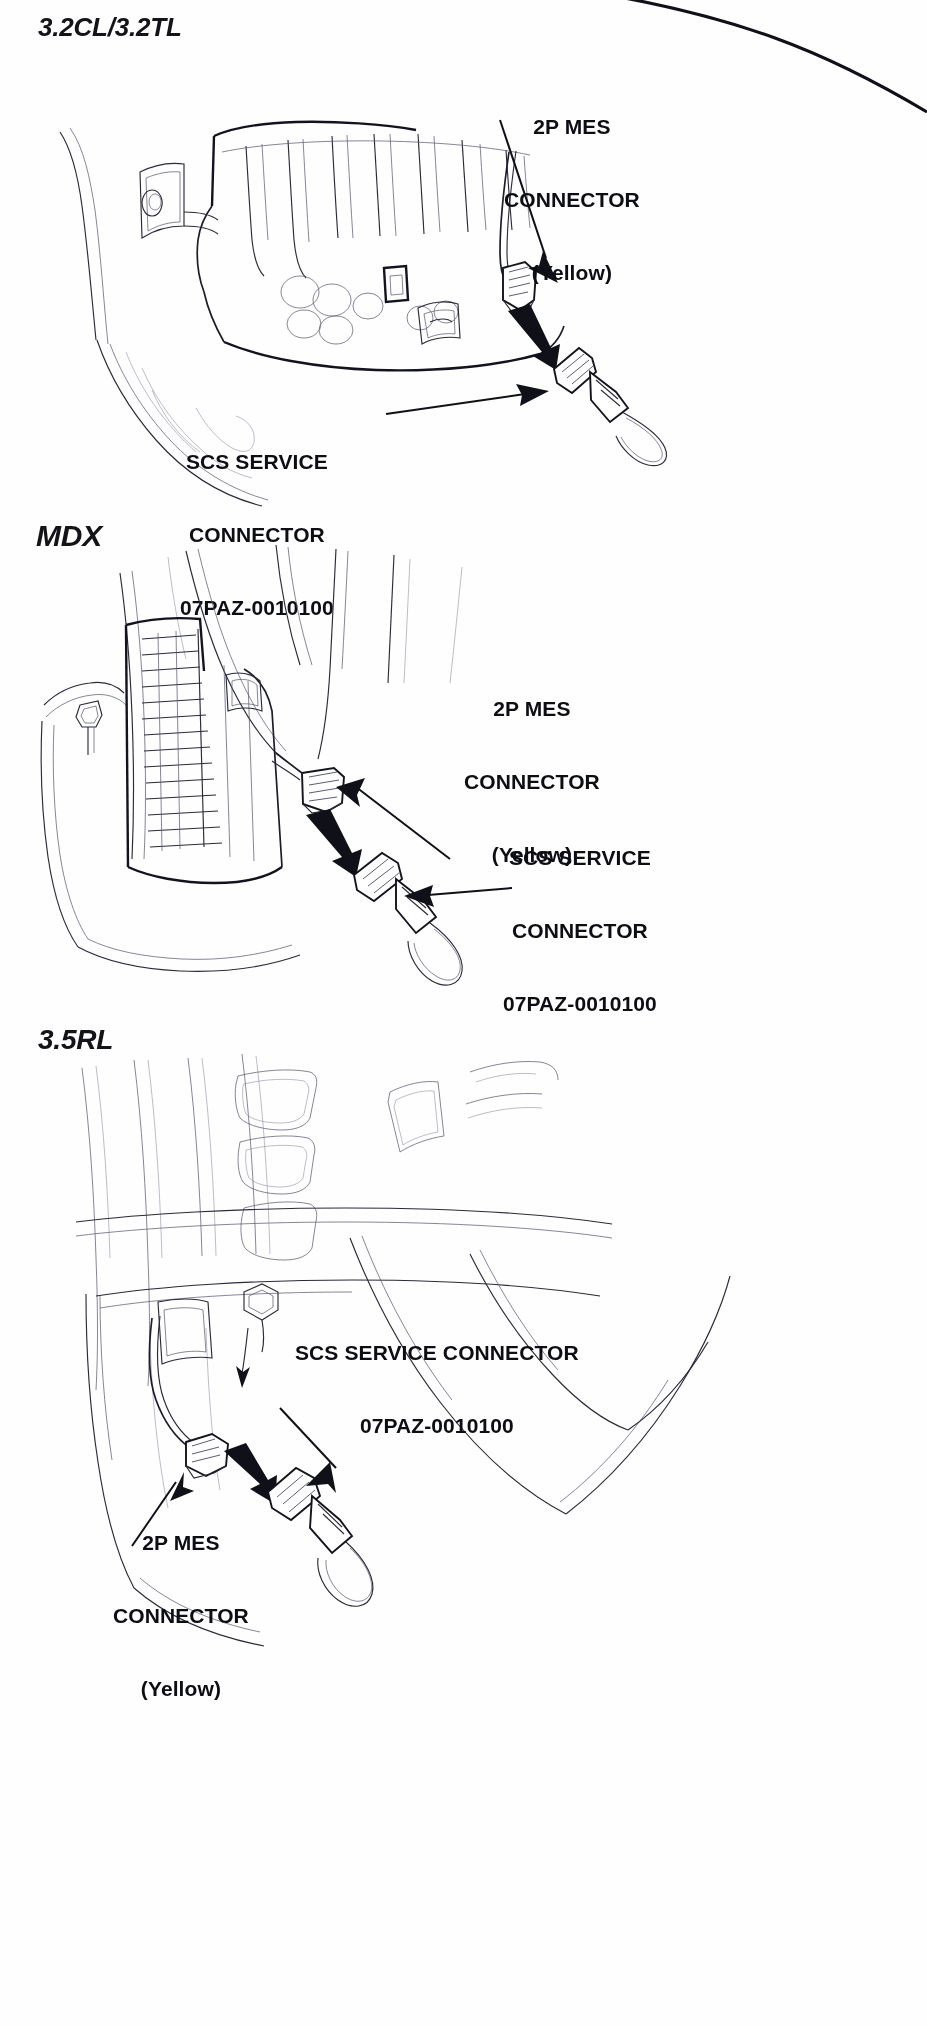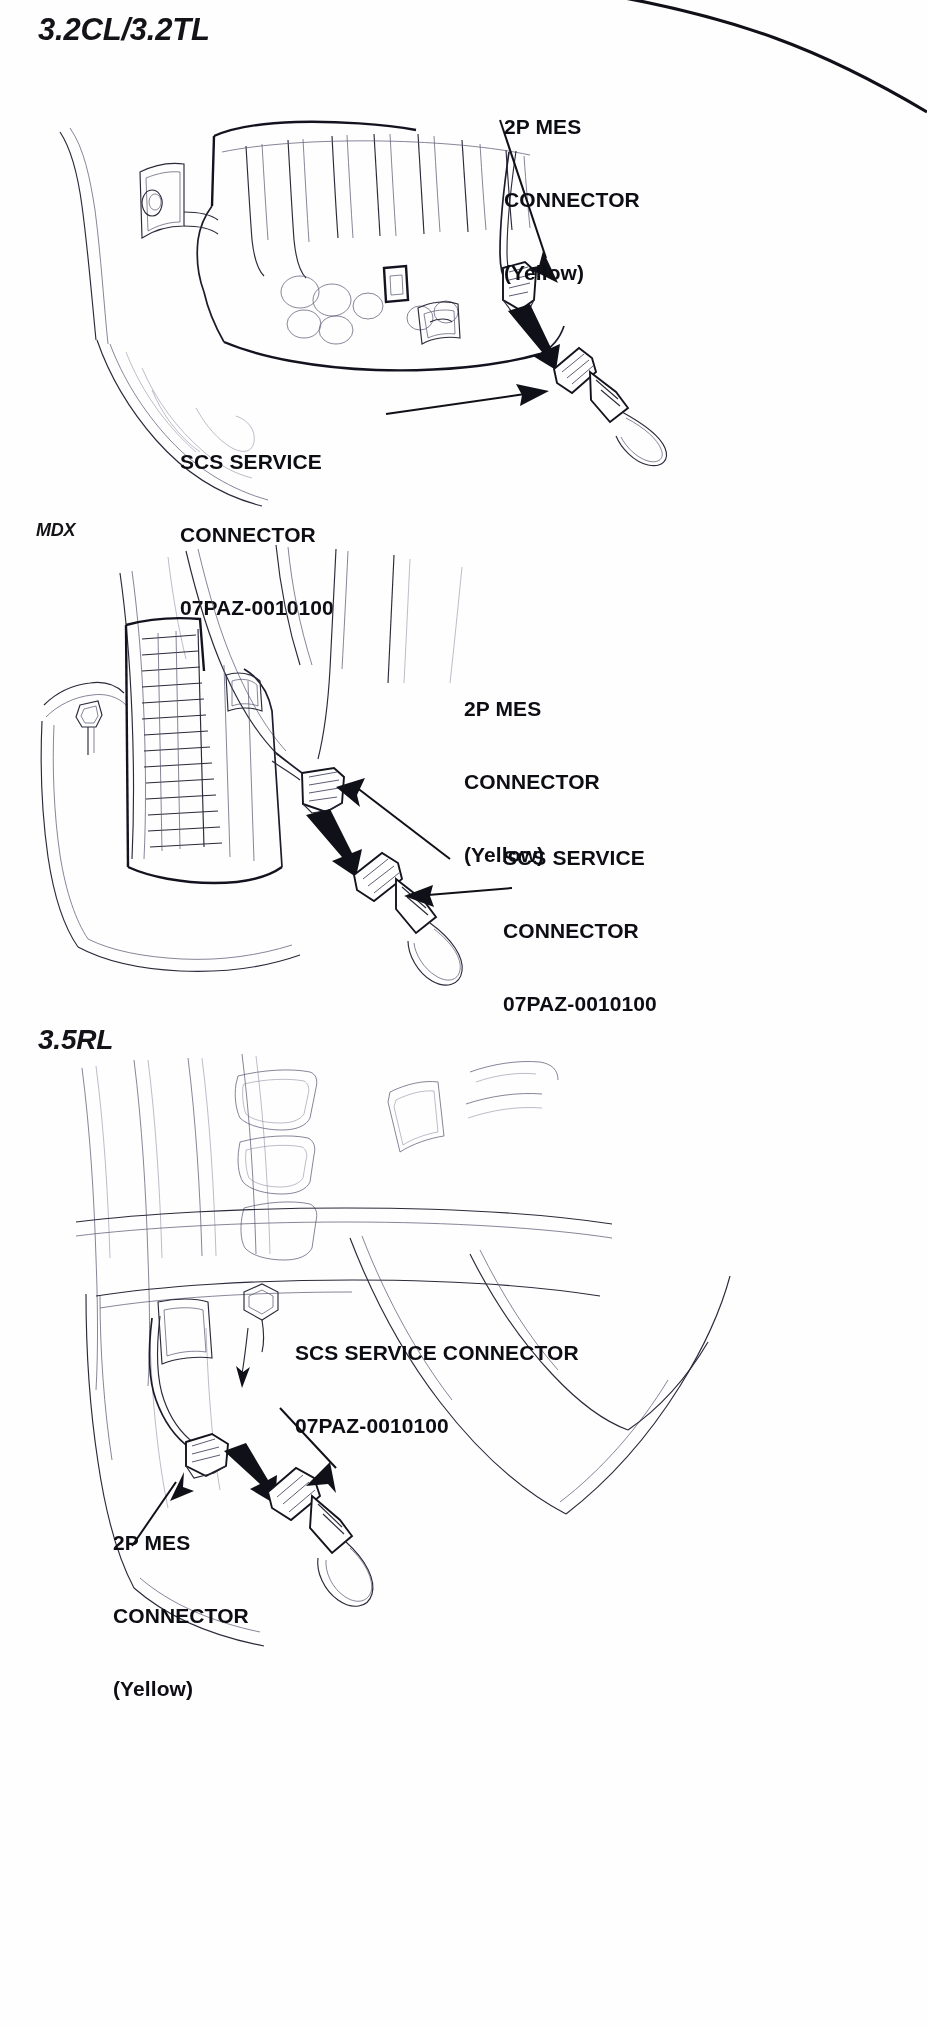--- a/index.html
+++ b/index.html
@@ -29,36 +29,36 @@
   .section-heading {
     position: absolute;
     font-family: "Liberation Sans", sans-serif;
     font-weight: bold;
     font-style: italic;
     color: #131318;
     letter-spacing: -0.2px;
     white-space: nowrap;
     line-height: 1;
   }
-  #heading-0 { left: 38px;  top: 14px;   font-size: 31px; }
-  #heading-1 { left: 36px;  top: 521px;  font-size: 18px; }
+  #heading-0 { left: 38px;  top: 14px;   font-size: 26px; }
+  #heading-1 { left: 36px;  top: 521px;  font-size: 30px; }
   #heading-2 { left: 38px;  top: 1012px; font-size: 28px; margin-top: 14px; }
 
   
   .callout {
     position: absolute;
     font-family: "Liberation Sans", sans-serif;
     font-weight: bold;
     color: #0d0d14;
     font-size: 21px;
     line-height: 1.16;
     white-space: pre;
     letter-spacing: 0.1px;
   }
-  .callout .ln { display: block; }
+  .callout .ln { display: block; text-align: center; }
 
   
   #callout-p1-mes  { left: 504px; top: 66px; }
   #callout-p1-scs  { left: 180px; top: 401px; }
   
   #callout-p2-mes  { left: 464px; top: 648px; }
   #callout-p2-scs  { left: 503px; top: 797px; }
   
   #callout-p3-scs  { left: 295px; top: 1292px; }
   #callout-p3-mes  { left: 113px; top: 1482px; }

